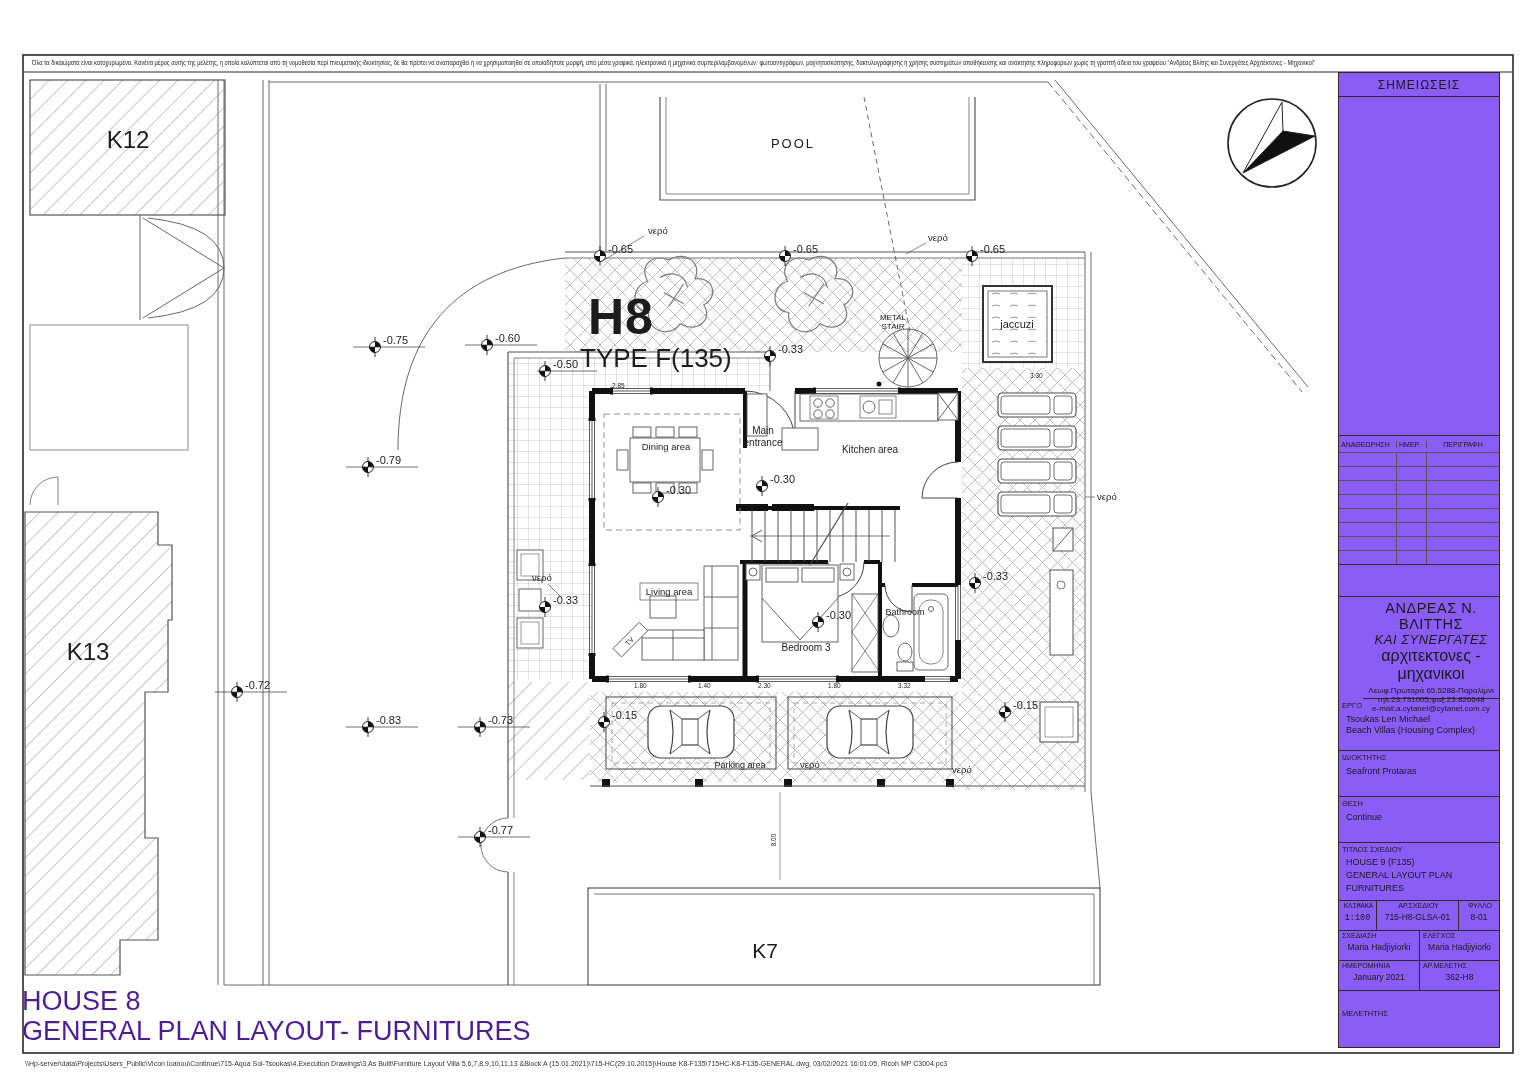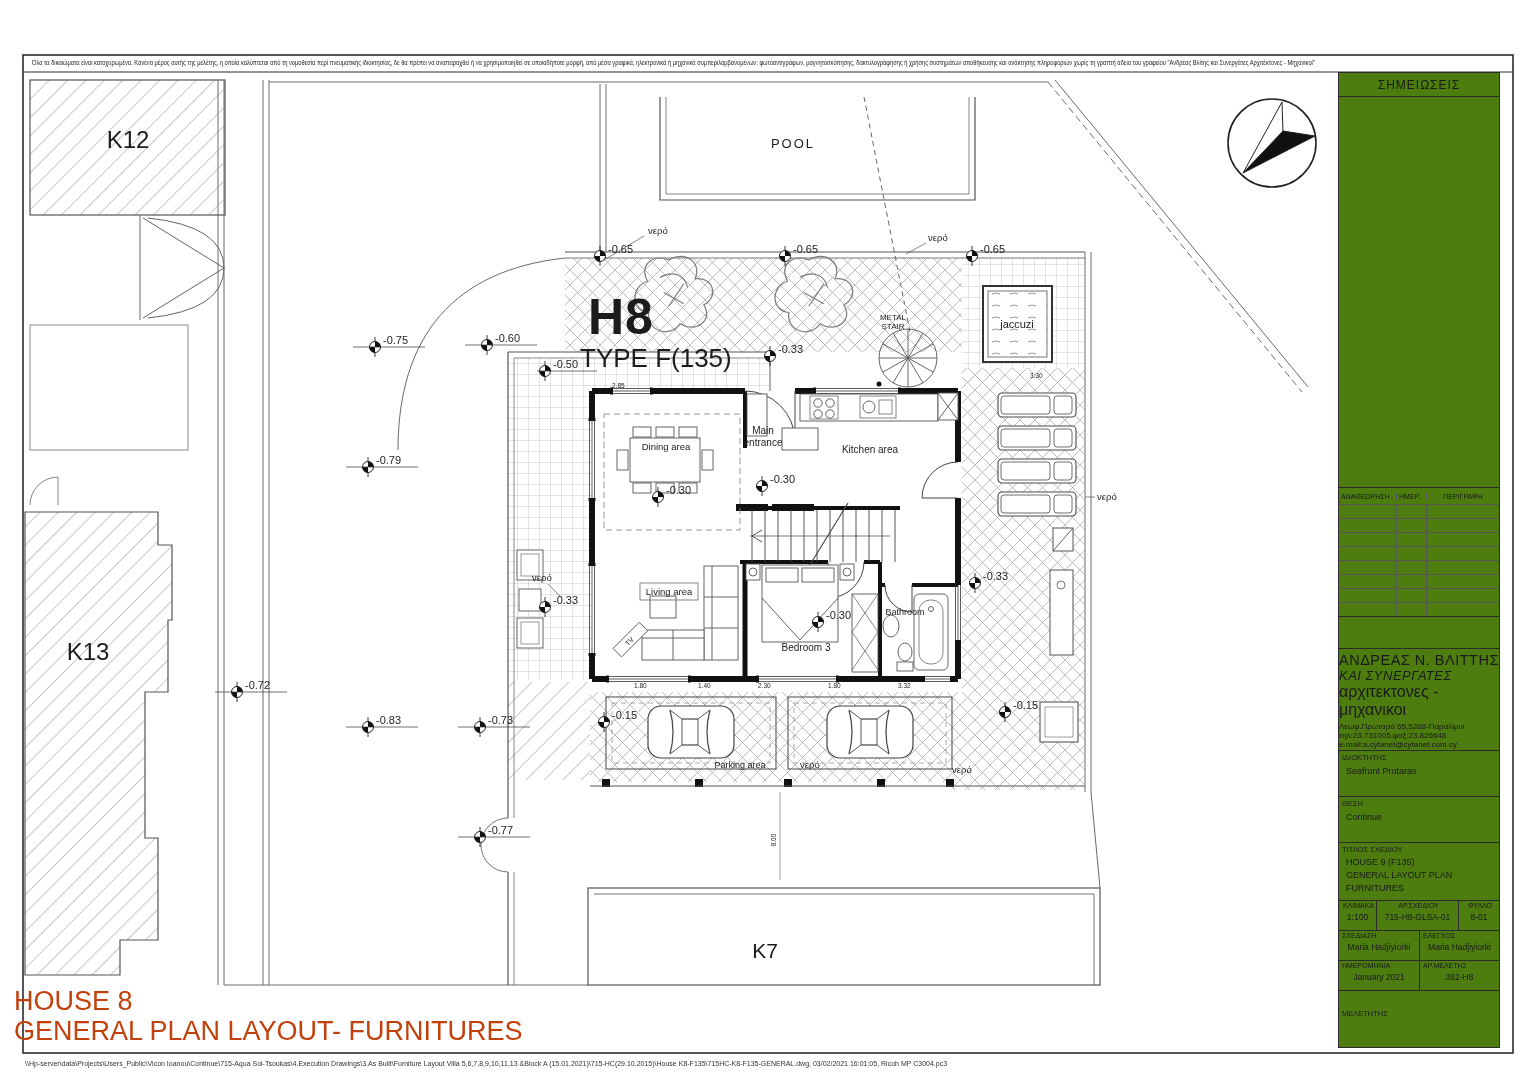--- a/index.html
+++ b/index.html
@@ -7,54 +7,54 @@
          font-family:"Liberation Sans",sans-serif;color:#1a1a1a;overflow:hidden;}
   .plan-svg{position:absolute;left:0;top:0;width:1536px;height:1086px;}
   svg text{font-family:"Liberation Sans",sans-serif;fill:#1c1c1c;}
 
   .disclaimer{position:absolute;left:32px;top:58px;width:2050px;font-size:8px;
               white-space:nowrap;transform:scaleX(.715);transform-origin:left center;color:#222;}
 
   
   .tb{position:absolute;left:1338px;top:72px;width:162px;height:976px;
       border:1.4px solid #2b2b2b;display:flex;flex-direction:column;box-sizing:border-box;
-      background:#4d7c0f;font-size:9px;}
+      background:#8b5cf6;font-size:9px;}
   .tb *{box-sizing:border-box;}
   .tb-sec{border-bottom:1.2px solid #2b2b2b;}
   .tb-notes-h{height:24px;display:flex;align-items:center;justify-content:center;
               font-size:12px;letter-spacing:1px;}
   .tb-notes{flex:1;}
   .tb-rev{display:flex;flex-direction:column;}
   .tb-rev-row{display:flex;height:14px;border-top:.8px solid #555;}
   .tb-rev-row:first-child{border-top:none;height:16px;align-items:center;}
   .tb-rc1{width:58px;border-right:.8px solid #555;font-size:7px;display:flex;align-items:center;padding-left:2px;}
   .tb-rc2{width:30px;border-right:.8px solid #555;font-size:7px;display:flex;align-items:center;padding-left:2px;}
   .tb-rc3{flex:1;font-size:7px;display:flex;align-items:center;justify-content:center;}
   .tb-gap{height:32px;}
-  .tb-arch{height:102px;padding-top:3px;}
+  .tb-arch{height:102px;text-align:center;padding-top:3px;margin-left:24px;}
   .a1{font-size:14.5px;letter-spacing:.5px;}
   .a2{font-size:13px;letter-spacing:.5px;font-style:italic;}
   .a3{font-size:16px;}
   .a4{font-size:8px;margin-top:3px;}
   .tb-lbl{font-size:7.5px;padding:2px 0 0 3px;}
   .tb-val{font-size:9px;padding:4px 0 0 7px;}
   .tb-ergo{height:52px;}
   .tb-owner{height:46px;}
   .tb-loc{height:46px;}
   .tb-title{height:58px;}
   .tb-title .tb-val{padding-top:3px;}
   .tb-row{display:flex;height:30px;}
   .tb-cell{border-right:.8px solid #2b2b2b;display:flex;flex-direction:column;}
   .tb-cell:last-child{border-right:none;}
   .tb-cell .l{font-size:7px;padding:1px 0 0 2px;text-align:center;}
   .tb-cell .v{font-size:8.5px;text-align:center;padding-top:3px;}
-  .w38{width:38px;} .w82{width:82px;} .w42{flex:1;} .w81{width:81px;} .wfl{flex:1;}
+  .w38{width:38px;font-family:Liberation Mono, monospace;} .w82{width:82px;} .w42{flex:1;} .w81{width:81px;} .wfl{flex:1;}
   .tb-mel{flex:0 0 40px;border-bottom:none;margin-top:16px;}
 
-  .big-title{position:absolute;left:14px;top:986px;font-size:27px;line-height:1.12;color:#c2410c;}
+  .big-title{position:absolute;left:22px;top:986px;font-size:27px;line-height:1.12;color:#4c1d95;}
   .filepath{position:absolute;left:25px;top:1060px;font-size:7px;color:#333;white-space:nowrap;}
 </style>
 </head>
 <body>
 
 <div class="sheet">
 
 <svg class="plan-svg" viewBox="0 0 1536 1086">
   <defs>
     <pattern id="hatch45" width="13" height="13" patternUnits="userSpaceOnUse" patternTransform="rotate(45)">
@@ -508,20 +508,25 @@
   </div>
   <div class="tb-sec tb-gap"></div>
   <div class="tb-sec tb-arch">
     <div class="a1">ΑΝΔΡΕΑΣ Ν. ΒΛΙΤΤΗΣ</div>
     <div class="a2">ΚΑΙ ΣΥΝΕΡΓΑΤΕΣ</div>
     <div class="a3">αρχιτεκτονες - μηχανικοι</div>
     <div class="a4">Λεωφ.Πρωταρά 65,5288-Παραλίμνι</div>
     <div class="a4" style="margin-top:0">τηλ:23.731005,φαξ:23.826648</div>
     <div class="a4" style="margin-top:0">e-mail:a.cytanet@cytanet.com.cy</div>
   </div>
+  <div class="tb-sec tb-ergo">
+    <div class="tb-lbl">ΕΡΓΟ</div>
+    <div class="tb-val">Tsoukas Len Michael</div>
+    <div class="tb-val" style="padding-top:1px">Beach Villas (Housing Complex)</div>
+  </div>
   <div class="tb-sec tb-owner">
     <div class="tb-lbl">ΙΔΙΟΚΤΗΤΗΣ</div>
     <div class="tb-val">Seafront Protaras</div>
   </div>
   <div class="tb-sec tb-loc">
     <div class="tb-lbl">ΘΕΣΗ</div>
     <div class="tb-val">Continue</div>
   </div>
   <div class="tb-sec tb-title">
     <div class="tb-lbl">ΤΙΤΛΟΣ  ΣΧΕΔΙΟΥ</div>

